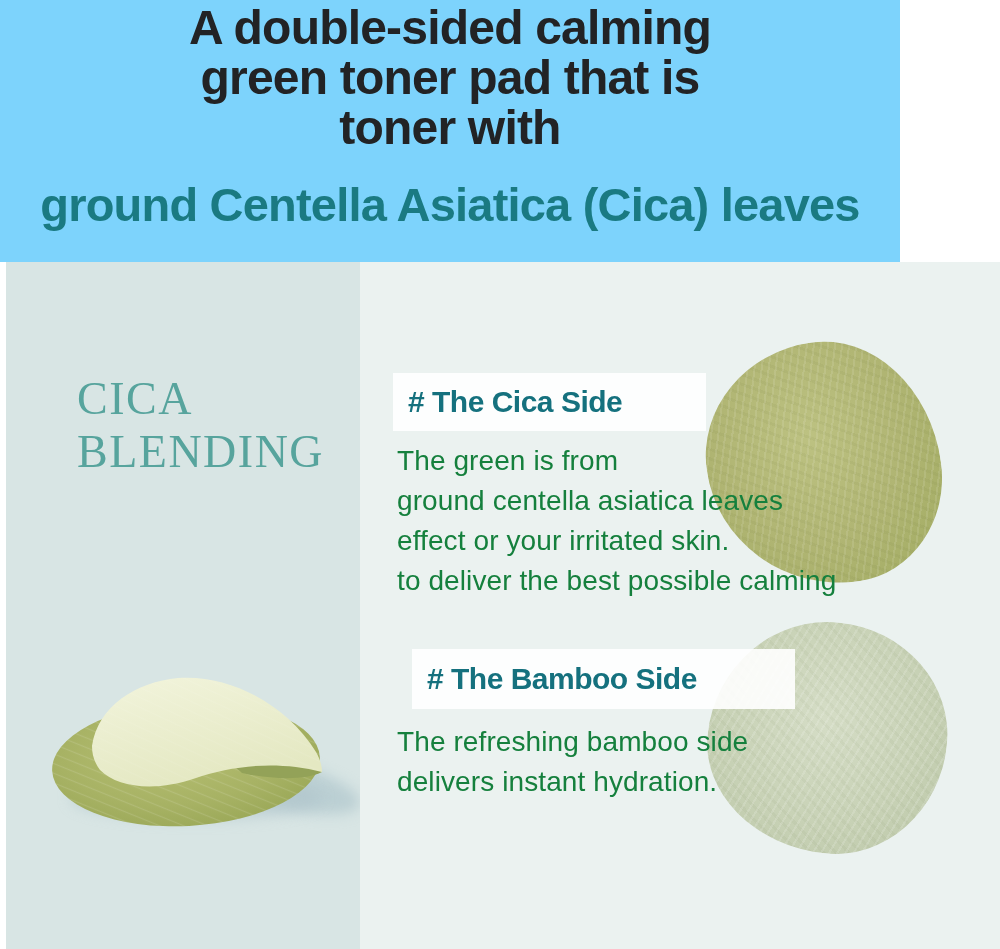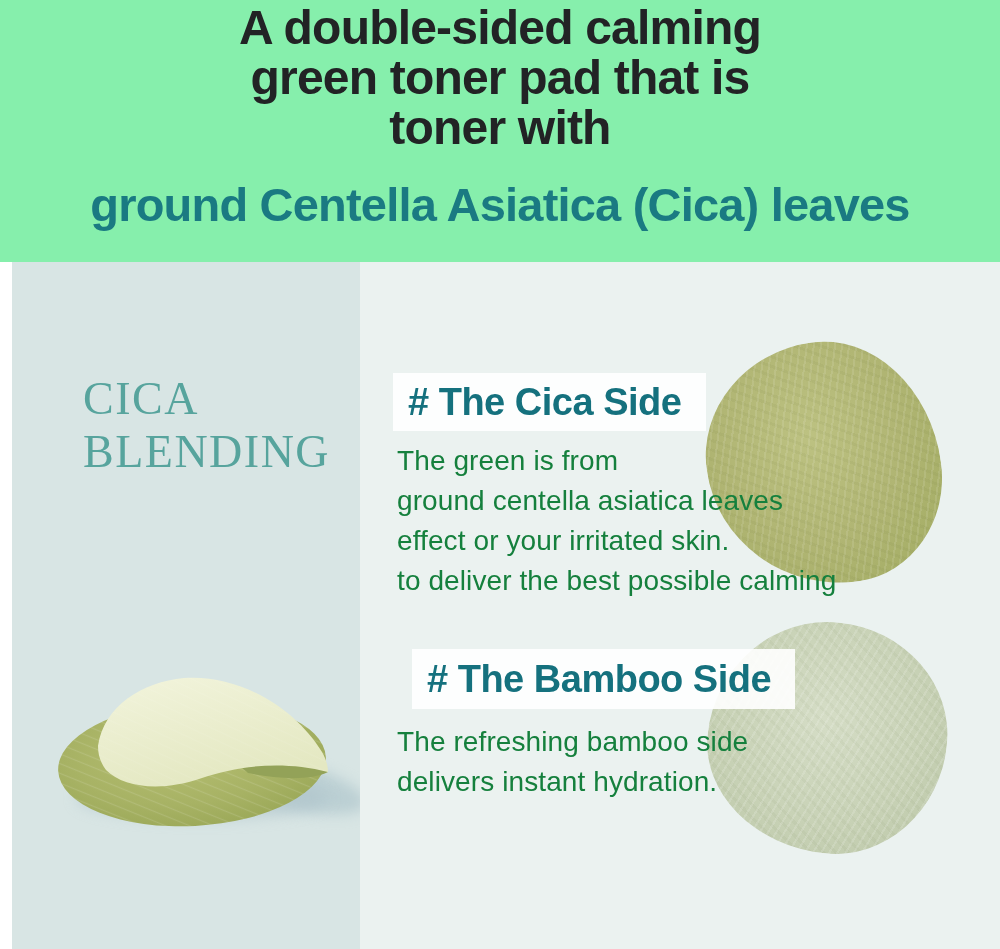--- a/index.html
+++ b/index.html
@@ -8,22 +8,22 @@
     width: 1000px;
     height: 949px;
     overflow: hidden;
     font-family: "Liberation Sans", sans-serif;
     background: #ffffff;
   }
 
   
   .header {
     position: absolute; left: 0; top: 0;
-    width: 1000px; height: 262px;
-    background: #86efac;
+    width: 900px; height: 262px;
+    background: #7dd3fc;
   }
   .headline {
     position: absolute; top: 3px; left: 0;
     width: 100%;
     text-align: center;
     font-size: 48px; line-height: 50px;
     font-weight: 700;
     letter-spacing: -0.8px;
     color: #222325;
   }
@@ -32,21 +32,21 @@
     width: 100%;
     text-align: center;
     font-size: 47px; line-height: 50px;
     font-weight: 700;
     letter-spacing: -0.8px;
     color: #1a7a82;
   }
 
   
   .left-col {
-    position: absolute; left: 12px; top: 262px;
+    position: absolute; left: 6px; top: 262px;
     width: 360px; height: 687px;
     background: #d8e5e4;
   }
   .right-col {
     position: absolute; left: 360px; top: 262px;
     width: 640px; height: 687px;
     background: #ebf2f0;
   }
 
   .brand {
@@ -92,21 +92,21 @@
   
   .heading-box {
     position: absolute;
     background: rgba(255,255,255,0.9);
     z-index: 2;
   }
   .box-cica { left: 33px; top: 111px; width: 313px; height: 58px; }
   .box-bamboo { left: 32px; top: 387px; width: 383px; height: 60px; margin-left: 20px; }
   .section-heading {
     padding-left: 15px;
-    font-size: 38px;
+    font-size: 30px;
     font-weight: 700;
     letter-spacing: -0.5px;
     color: #15717e;
     white-space: nowrap;
   }
   .box-cica .section-heading { line-height: 58px; }
   .box-bamboo .section-heading { line-height: 60px; }
 
   
   .body-copy {

